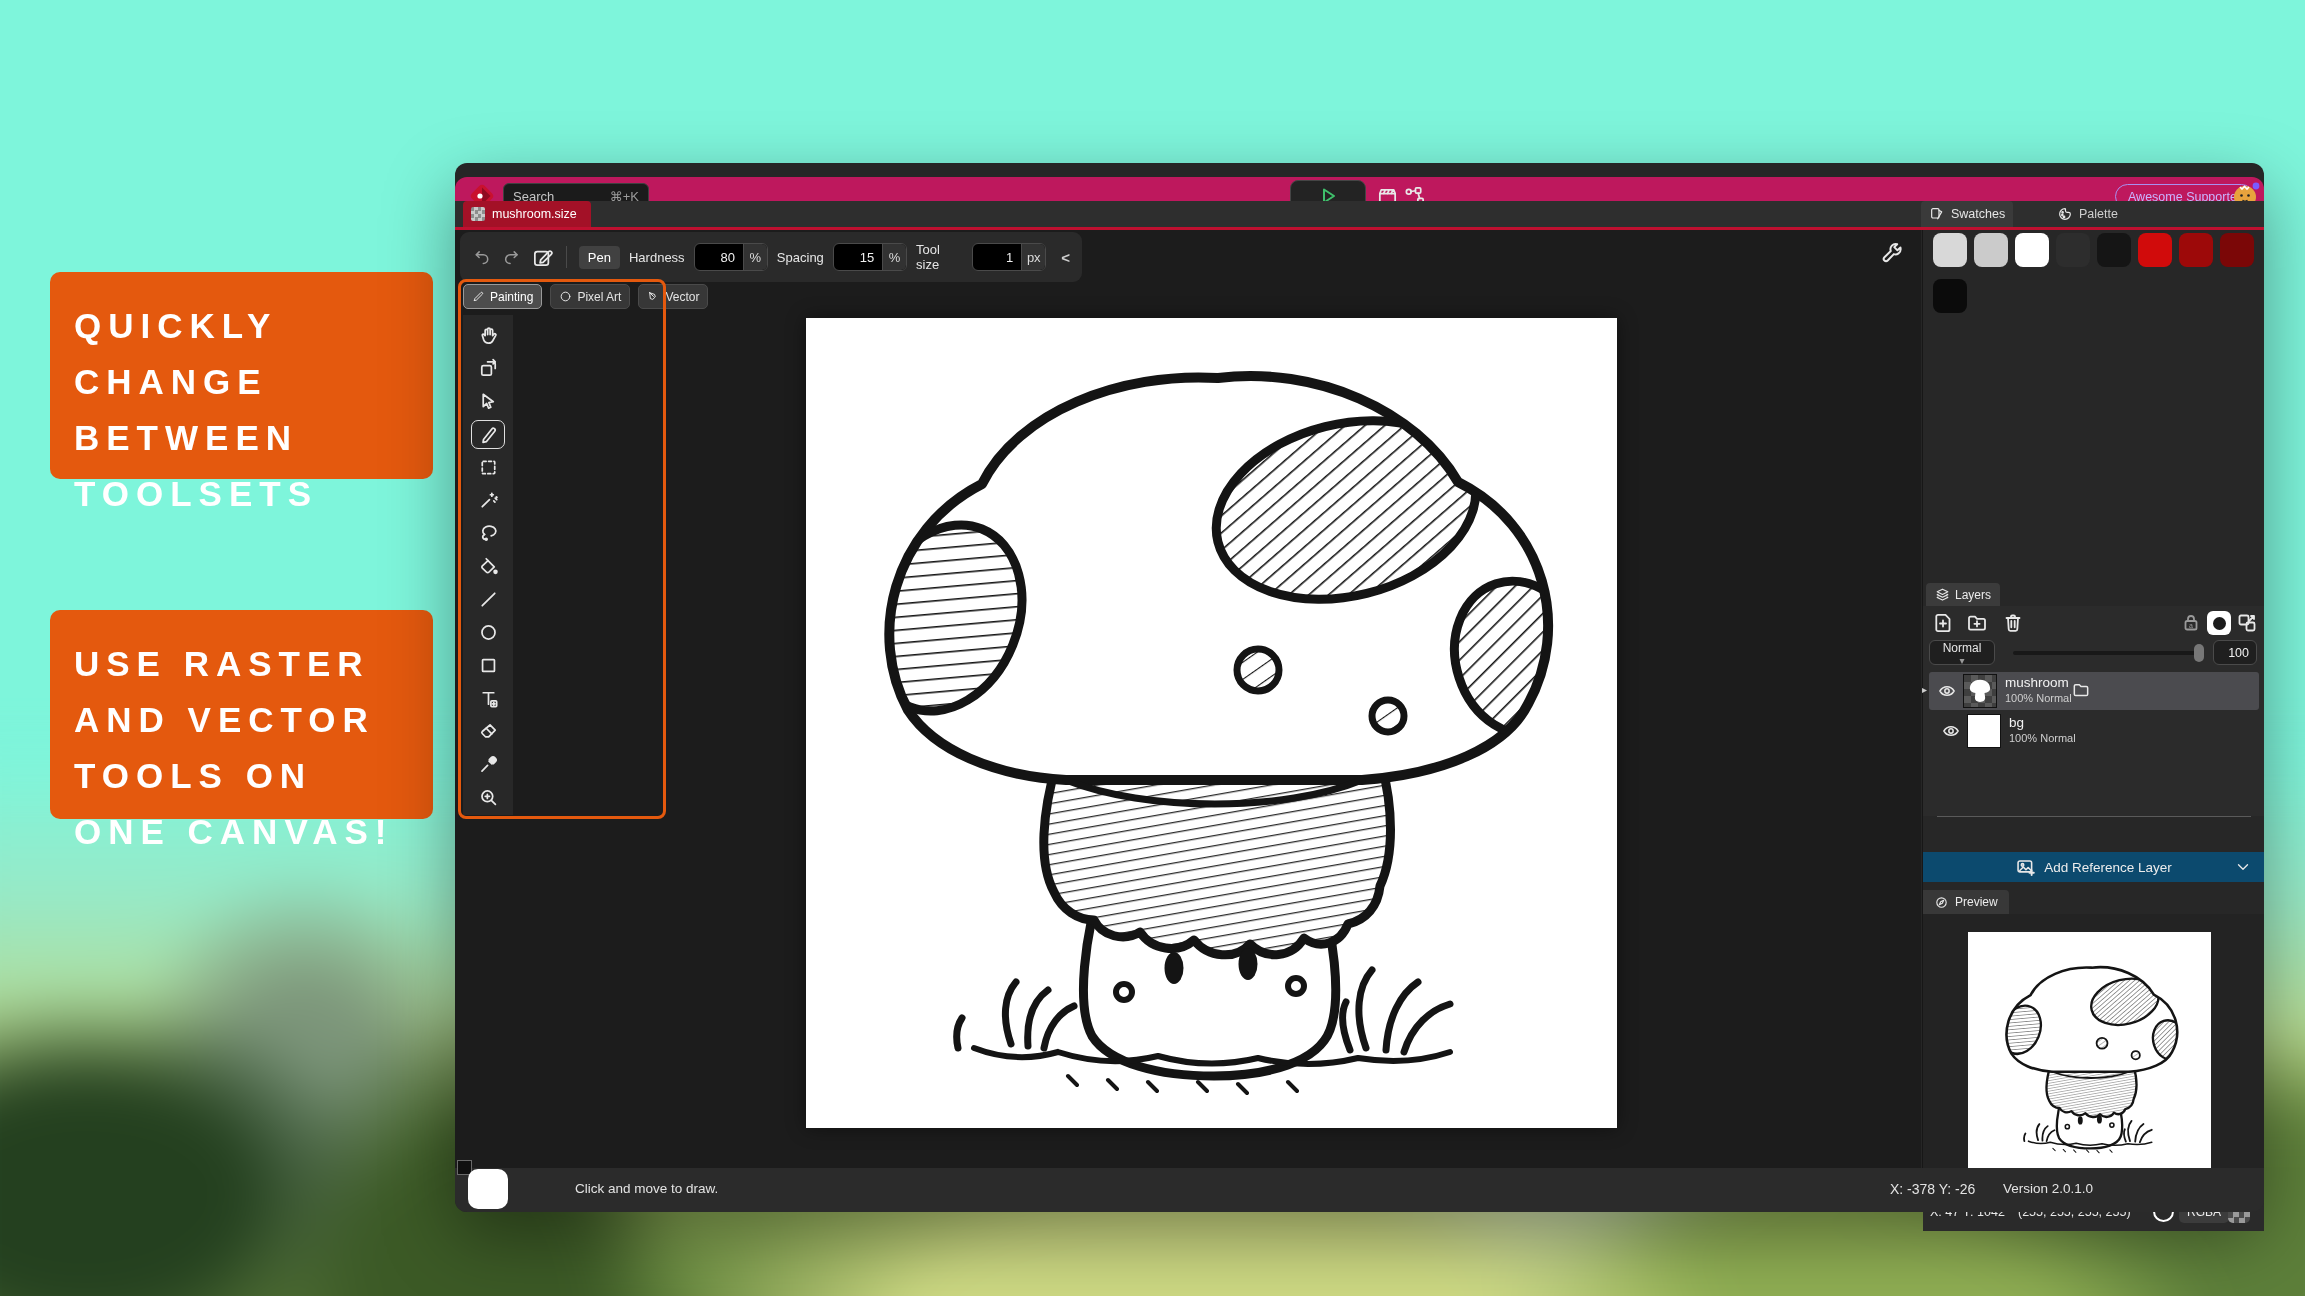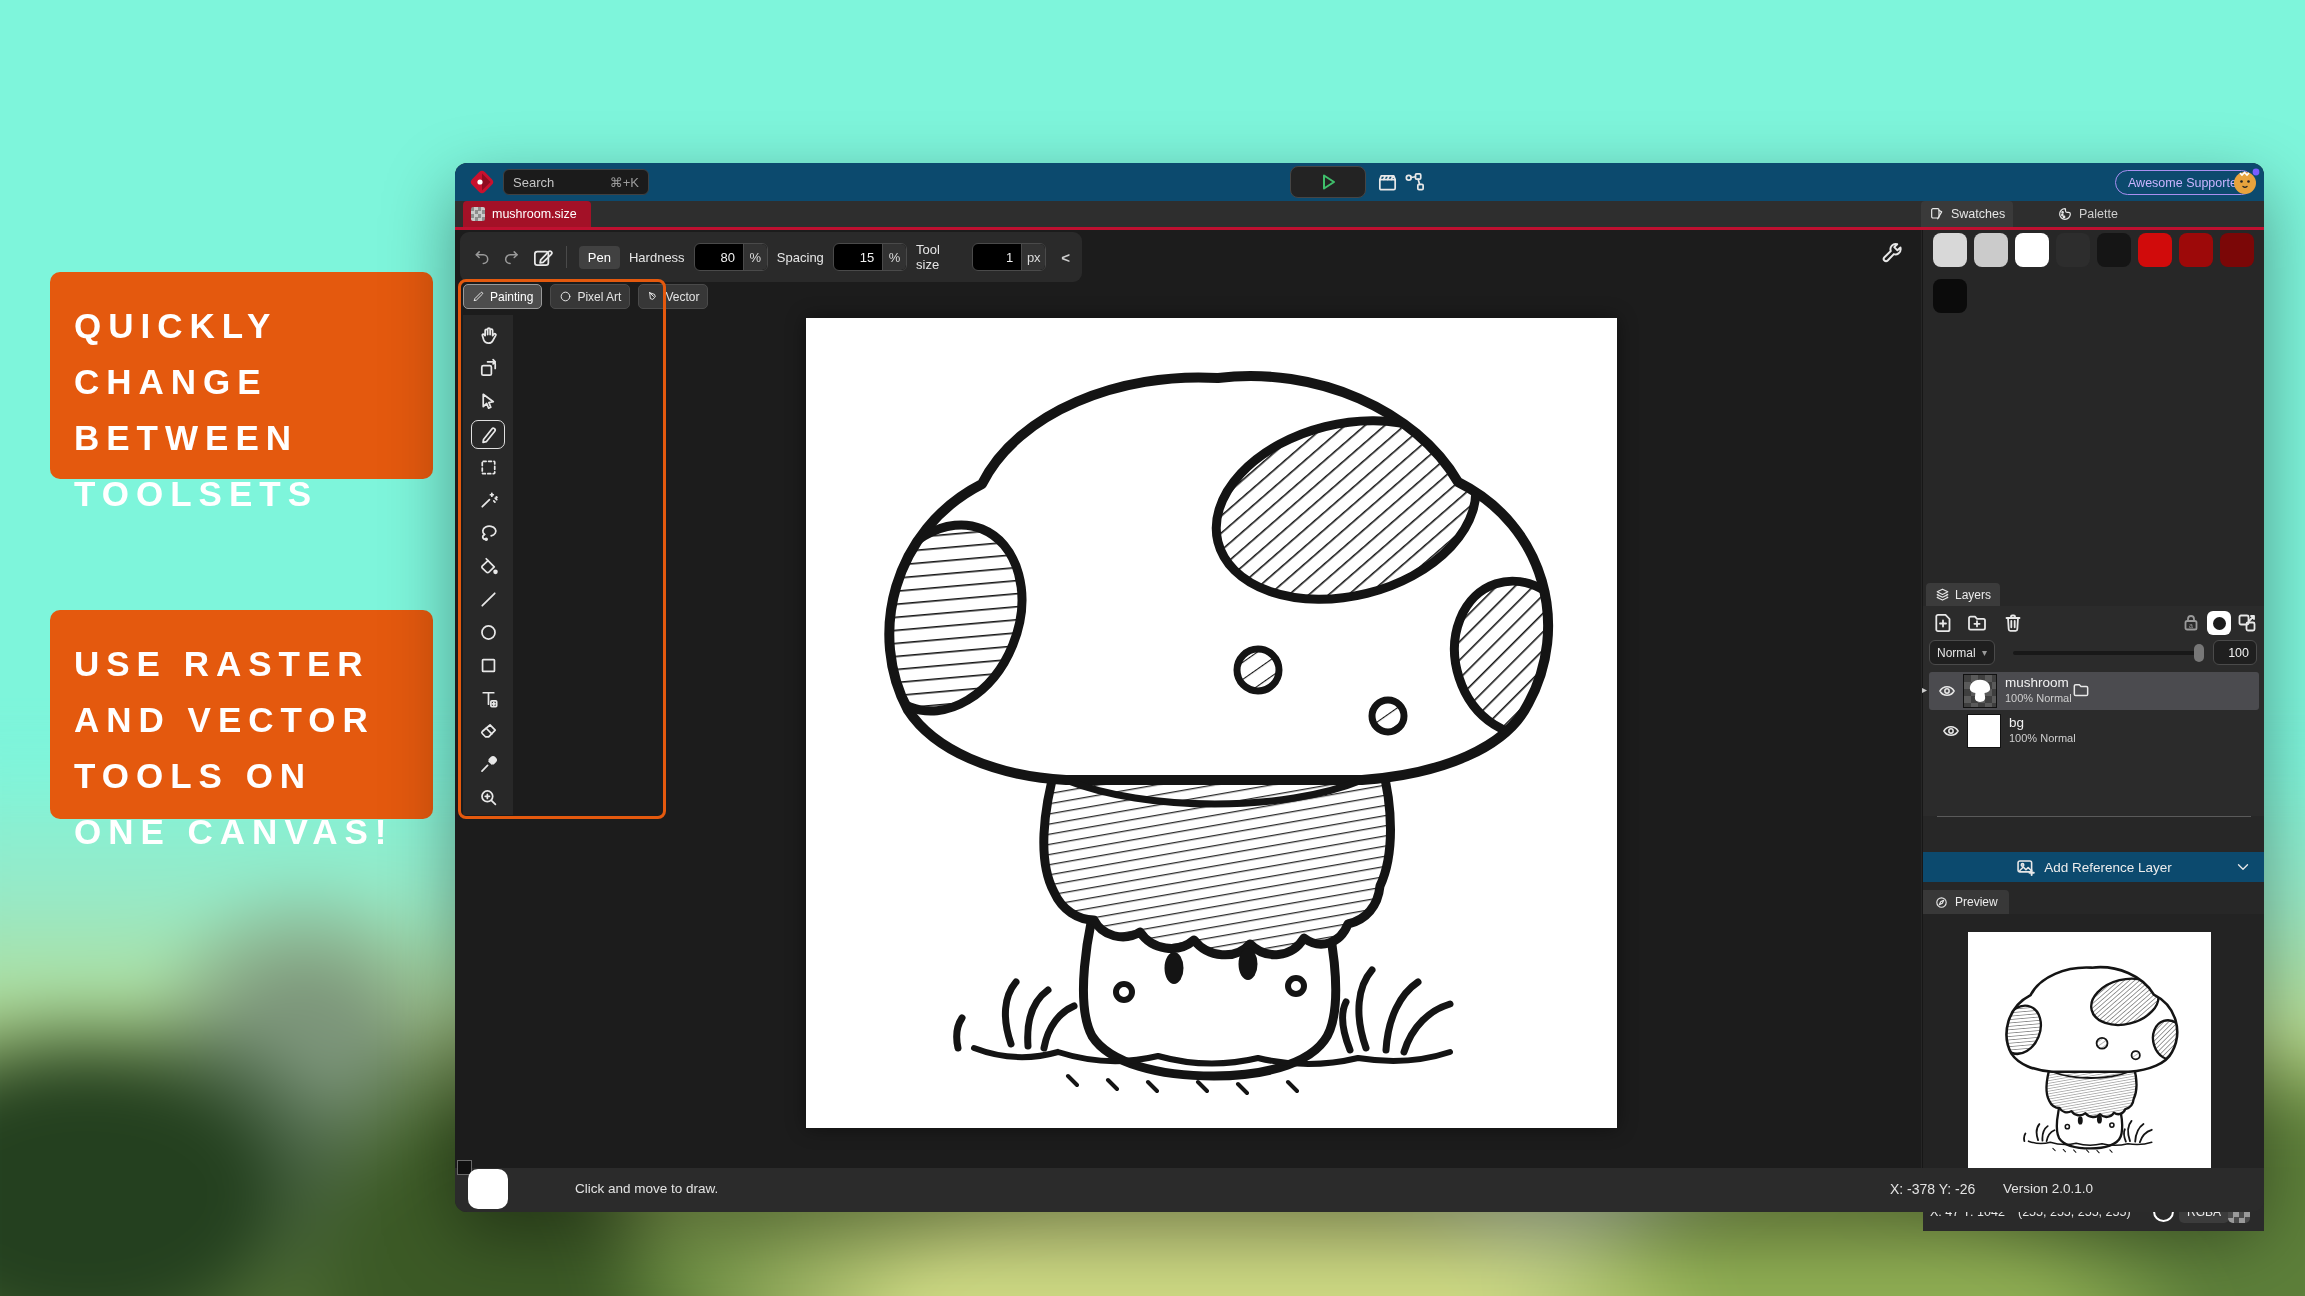--- a/index.html
+++ b/index.html
@@ -22,21 +22,21 @@
   
   .banner { position:absolute; left:50px; width:383px; background:#e4590e; border-radius:10px;
     color:#fff; font-weight:bold; font-size:35px; letter-spacing:7px; line-height:56px;
     padding:26px 24px; white-space:pre-line; }
   .banner.b1 { top:272px; height:207px; }
   .banner.b2 { top:610px; height:209px; }
 
   
   .window { position:absolute; left:455px; top:163px; width:1809px; height:1049px;
     background:#262626; border-radius:12px; box-shadow:0 26px 70px rgba(0,0,0,.38); }
-  .titlebar { position:absolute; left:0; top:0; width:100%; height:38px; background:#0c4a6e; border-radius:12px 12px 0 0; }
+  .titlebar { position:absolute; left:0; top:14px; width:100%; height:38px; background:#be185d; border-radius:12px 12px 0 0; }
   .tabbar   { position:absolute; left:0; top:38px; width:100%; height:26px; background:#2e2e2e; }
   .redline  { position:absolute; left:0; top:64px; width:100%; height:3px; background:#bf1030; }
   .viewport { position:absolute; left:0; top:67px; width:1466px; height:938px; background:#1c1c1c; overflow:hidden;padding-left:32px; }
   .rpanel   { position:absolute; left:1467px; top:67px; width:342px; height:938px; background:#272727; border-left:1px solid #171717; }
   .bottomstrip { position:absolute; left:0; top:1005px; width:100%; height:44px; background:#2b2b2b; border-radius:0 0 12px 12px; }
 
   .ic { display:block; stroke:#e8e8e8; fill:none; stroke-width:1.8; stroke-linecap:round; stroke-linejoin:round; }
   .ic.muted { stroke:#9a9a9a; }
 
   
@@ -93,21 +93,21 @@
   .layers-tab { position:absolute; left:3px; top:353px; height:23px; padding:0 9px; background:#3b3b3b;
     border-radius:4px 4px 0 0; display:flex; align-items:center; gap:5px; color:#ececec; font-size:12px; }
   .layers-block { position:absolute; left:0; top:376px; width:100%; height:210px; background:#2b2b2b; }
   .lrow1 { position:absolute; left:6px; top:3px; width:330px; height:28px; }
   .lrow1 svg { width:24px; height:24px; position:absolute; top:2px; }
   .maskbtn { position:absolute; left:278px; top:2px; width:24px; height:24px; background:#fff; border-radius:6px;
     display:flex; align-items:center; justify-content:center; }
   .maskbtn .dot { width:13px; height:13px; border-radius:50%; background:#1b1b1b; }
   .blendrow { position:absolute; left:6px; top:34px; width:330px; height:26px; }
   .blendsel { position:absolute; left:0; top:0; width:66px; height:25px; background:#1f1f1f; border:1px solid #4a4a4a;
-    border-radius:6px; color:#e6e6e6; font-size:12px; display:flex; align-items:center; justify-content:space-between; padding:0 7px; }
+    border-radius:6px; color:#e6e6e6; font-size:12px; display:flex; align-items:center; justify-content:space-between; padding:0 7px;flex-direction:column; }
   .slider { position:absolute; left:84px; top:11px; width:188px; height:4px; background:#181818; border-radius:2px; }
   .slider .thumb { position:absolute; right:-3px; top:-7px; width:10px; height:18px; border-radius:5px; background:#777; }
   .opacityval { position:absolute; left:284px; top:0; width:44px; height:25px; background:#1f1f1f; border:1px solid #4a4a4a;
     border-radius:6px; color:#f0f0f0; font-size:12.5px; display:flex; align-items:center; justify-content:flex-end; padding-right:7px; }
   .layerrow { position:absolute; left:10px; width:322px; height:38px; border-radius:3px; }
   .layerrow.sel { background:#4b4b4f; left:6px; width:330px; padding-left:4px; }
   .layerrow .expand { position:absolute; left:-7px; top:12px; color:#cfcfcf; font-size:10px; }
   .layerrow .eye { position:absolute; left:8px; top:9px; width:20px; height:20px; }
   .layerrow .thumb { position:absolute; left:34px; top:2px; width:34px; height:34px; border:1px solid #111; }
   .thumb.checker { background: conic-gradient(#5a5a5a 25%, #3f3f3f 0 50%, #5a5a5a 0 75%, #3f3f3f 0) 0 0/14px 14px; }

